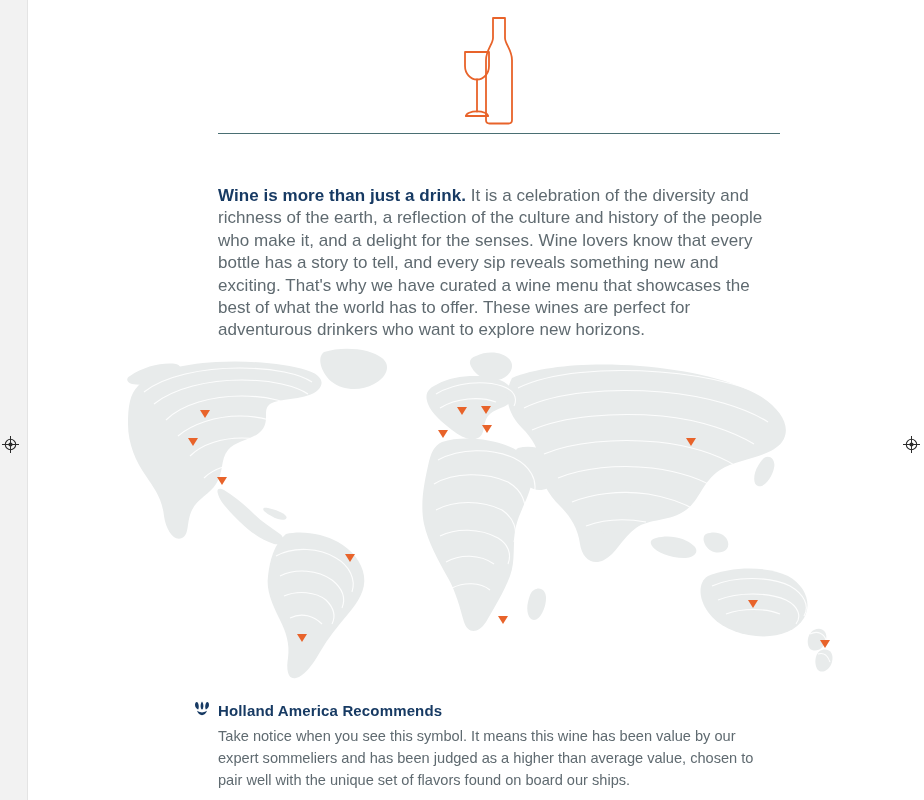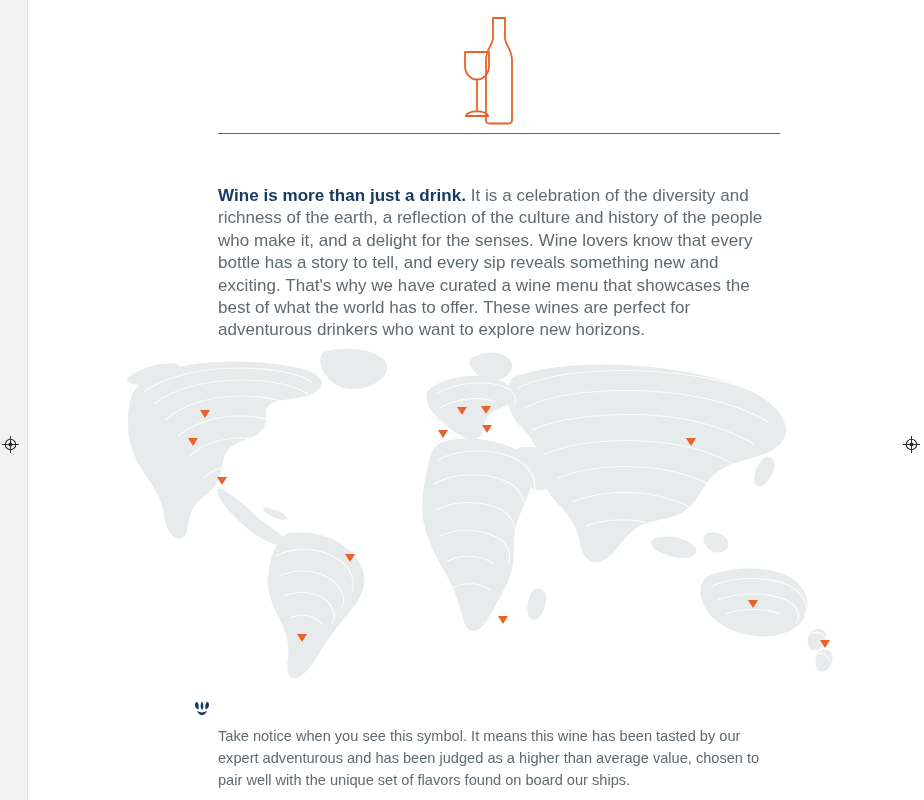--- a/index.html
+++ b/index.html
@@ -255,15 +255,16 @@
     <span>
       <svg width="18" height="16" viewBox="0 0 18 16" aria-hidden="true">
         <g fill="#173a63">
           <path d="M2 5 C2 2 4 1 5 3 C6 5 6 8 5.2 9.6 C4 9 2 7.4 2 5 Z"></path>
           <path d="M16 5 C16 2 14 1 13 3 C12 5 12 8 12.8 9.6 C14 9 16 7.4 16 5 Z"></path>
           <path d="M9 1.5 C10.4 3 10.8 6 10 8.6 C9.6 9.8 8.4 9.8 8 8.6 C7.2 6 7.6 3 9 1.5 Z"></path>
           <path d="M4 10.8 C6 12 8 12.4 9 12.4 C10 12.4 12 12 14 10.8 C13.2 13.6 11 15.2 9 15.2 C7 15.2 4.8 13.6 4 10.8 Z"></path>
         </g>
       </svg>
     </span>
+    <span class="rec-title">Holland America Recommends</span>
   </div>
-  <div class="rec-body">Take notice when you see this symbol. It means this wine has been tasted by our expert adventurous and has been judged as a higher than average value, chosen to pair well with the unique set of flavors found on board our ships.</div>
+  <div class="rec-body">Take notice when you see this symbol. It means this wine has been value by our expert sommeliers and has been judged as a higher than average value, chosen to pair well with the unique set of flavors found on board our ships.</div>
 </div>
 
 </body></html>

